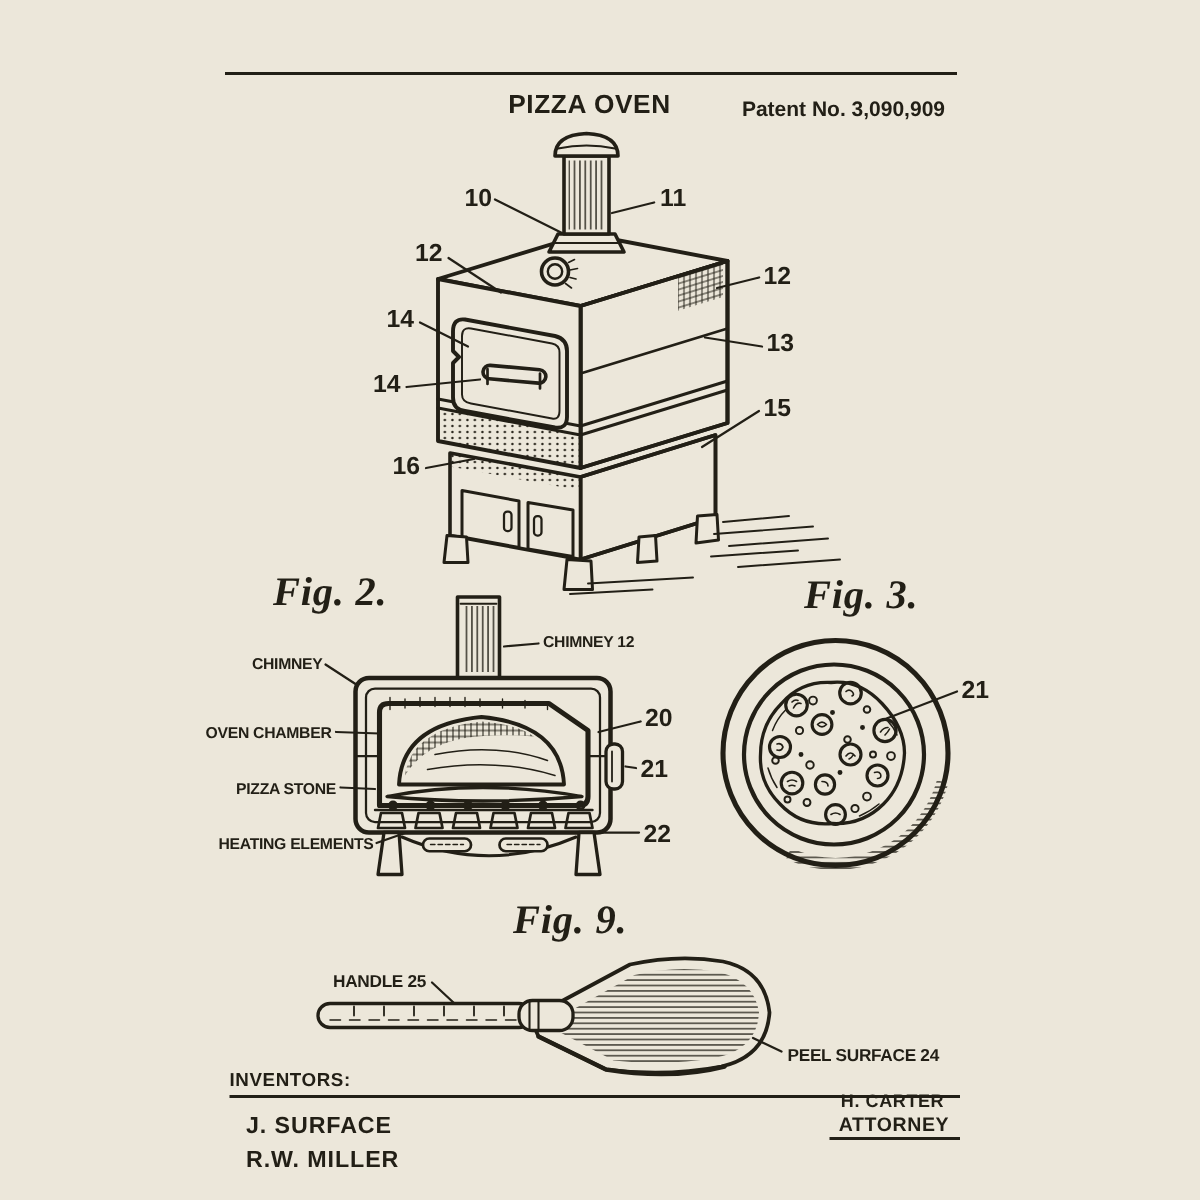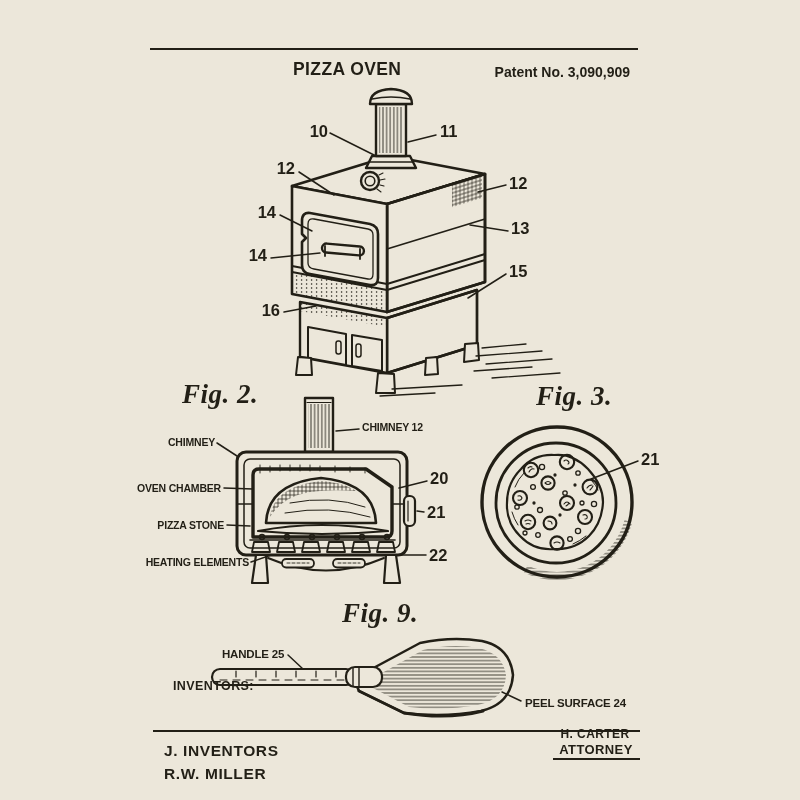--- a/index.html
+++ b/index.html
@@ -4,21 +4,21 @@
 <style>
   html,body{margin:0;padding:0;background:#ece7da;}
   .page{position:relative;width:800px;height:800px;background:#ece7da;
         font-family:"Liberation Sans",sans-serif;color:#221f16;overflow:hidden;}
   .abs{position:absolute;}
   
   .title{left:0;top:11px;width:796px;text-align:center;
          font-family:"Liberation Serif",serif;font-weight:bold;font-size:31px;
          letter-spacing:1px;}
   .rule{background:#221f16;height:2.4px;}
-  .subtitle{left:293px;top:59px;width:200px;
+  .subtitle{left:293px;top:59px;width:200px;text-align:center;
             font-weight:bold;font-size:17.5px;letter-spacing:.4px;}
   .filed{right:170px;top:62px;text-align:right;font-size:14px;font-weight:600;
          line-height:21px;}
   
   .figcap{font-family:"Liberation Serif",serif;font-style:italic;font-weight:600;
           font-size:27px;letter-spacing:.5px;}
   
   .small-head{font-weight:bold;font-size:12.5px;letter-spacing:.4px;}
   .name{font-weight:bold;font-size:15.5px;letter-spacing:.6px;}
   .att-label{left:550px;top:742px;width:92px;text-align:center;font-weight:bold;
@@ -314,21 +314,21 @@
       <path class="ink" stroke-width="1.4" d="M173,38 V56 M179,38 V56"></path>
     </g>
     <g>
       <path class="lead" d="M108,25 L123,39"></path>
       <path class="lead" d="M341,71 L322,62"></path>
       <text class="lbl" style="font-size:11.5px" text-anchor="start" x="42" y="28">HANDLE 25</text>
       <text class="lbl" style="font-size:11.5px" text-anchor="start" x="345" y="77">PEEL SURFACE 24</text>
     </g>
   </svg>
 
-  <div class="abs small-head" style="left:153px;top:679px;margin-left:20px;">INVENTORS:</div>
+  <div class="abs small-head" style="left:153px;top:713px;">INVENTORS:</div>
   <div class="abs rule" style="left:153px;top:730px;width:487px;height:2px;"></div>
-  <div class="abs name" style="left:164px;top:742px;">J. INVENTORS</div>
+  <div class="abs name" style="left:164px;top:742px;">J. SURFACE</div>
   <div class="abs name" style="left:164px;top:765px;">R.W. MILLER</div>
   <div class="abs att-label">ATTORNEY</div>
   <div class="abs rule" style="left:553px;top:758px;width:87px;height:2px;"></div>
   <div class="abs att-name">H. CARTER</div>
 
 </div>
 
 </body></html>

